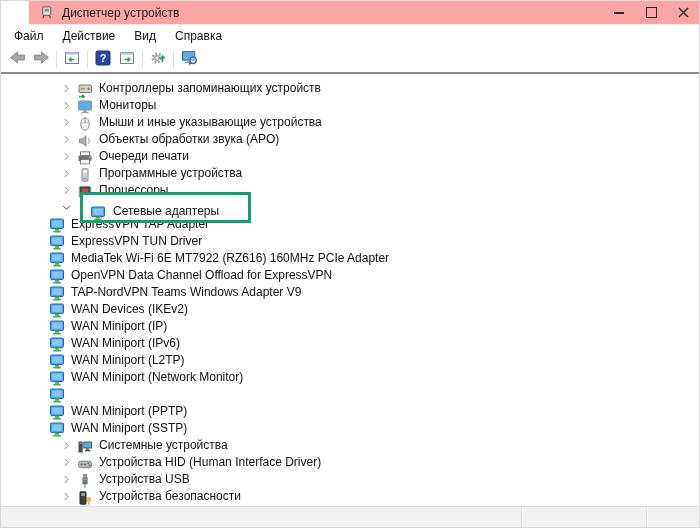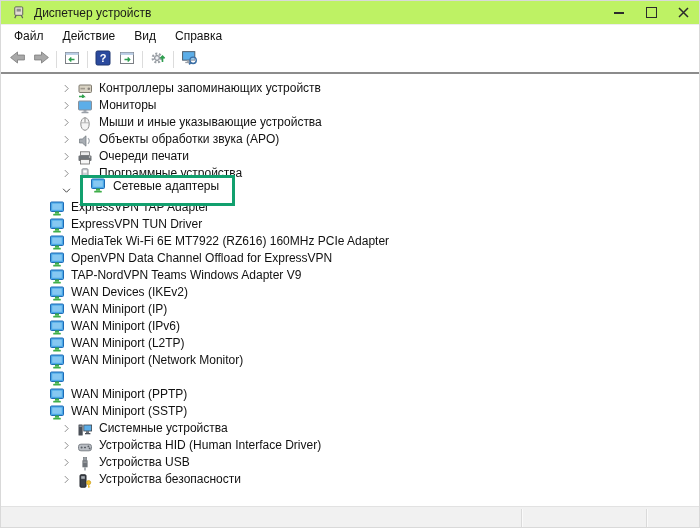--- a/index.html
+++ b/index.html
@@ -3,22 +3,22 @@
 <meta charset="utf-8">
 <style>
   html,body{margin:0;padding:0;}
   #window{
     position:relative;width:700px;height:528px;box-sizing:border-box;
     background:#ffffff;border:1px solid #d9d9d9;overflow:hidden;
     font-family:"Liberation Sans",sans-serif;color:#111;
     -webkit-font-smoothing:antialiased;
   }
   
-  .titlebar{height:23px;background:#bef264;display:flex;align-items:center;
-    padding:0 0 0 10px;border-bottom:1px solid #ededed;}
+  .titlebar{height:23px;background:#fca5a5;display:flex;align-items:center;
+    padding:0 0 0 10px;border-bottom:1px solid #ededed;margin-left:28px;}
   .app-icon{width:15px;height:15px;flex:none;}
   .title-text{font-size:12px;margin-left:8px;color:#1a1a1a;}
   .win-controls{margin-left:auto;display:flex;height:100%;}
   .win-btn{width:32px;height:100%;display:flex;align-items:center;justify-content:center;cursor:default;}
   .glyph-min{width:10px;height:2px;background:#2b2b2b;display:block;}
   .glyph-max{width:9px;height:9px;border:1.4px solid #2b2b2b;display:block;}
   
   .menubar{height:22px;background:#fff;display:flex;align-items:center;
     padding-left:10px;gap:13px;font-size:12px;}
   .menu-item{padding:1px 3px;text-align:right;}
@@ -32,22 +32,22 @@
   .row{height:17px;display:flex;align-items:center;position:relative;white-space:nowrap;margin-left:48px;}
   .row.top{padding-left:10px;}
   .row.child{}
   .chev{width:14px;height:14px;flex:none;display:flex;align-items:center;justify-content:center;}
   .icon16{width:16px;height:14px;flex:none;margin:0 6px 0 4px;}
   .row.child .icon16{margin-left:0;}
   .lbl{line-height:17px;}
   
   .hl-box{
     position:absolute;left:31px;top:-7px;height:25px;z-index:6;
-    display:flex;align-items:flex-start;background:#ffffff;
-    border:3px solid var(--hl,#12a06e);padding:0 13px 0 5px;box-sizing:content-box;
+    display:flex;align-items:flex-end;background:#ffffff;
+    border:3px solid var(--hl,#12a06e);padding:0 29px 0 5px;box-sizing:content-box;
   }
   .hl-box .icon16{margin:0 7px 0 2px;}
   
   .footer{position:absolute;left:0;right:0;bottom:0;height:20px;background:#f1f1f1;
     border-top:1px solid #e2e2e2;}
   .footer-sep{position:absolute;top:2px;bottom:0;width:1px;background:#dadada;}
   .footer-sep::after{content:"";position:absolute;left:1px;top:0;bottom:0;width:1px;background:#fafafa;}
 </style>
 </head>
 <body>
@@ -217,20 +217,33 @@
         <span class="icon16"><svg viewBox="0 0 16 16" width="16" height="16">
             <rect x="5" y="1.8" width="6" height="12.4" rx="1" fill="#cdd1d6" stroke="#8b9096"></rect>
             <rect x="6.3" y="3.4" width="3.4" height="2.2" fill="#ffffff"></rect>
             <rect x="6.3" y="11" width="3.4" height="1.4" fill="#9aa0a6"></rect>
           </svg></span>
         <span class="lbl">Программные устройства</span>
       </div>
       <div class="row top">
         <span class="chev">
           <svg viewBox="0 0 16 16" width="11" height="11">
+            <path d="M5.5 3 L10.5 8 L5.5 13" fill="none" stroke="#8a8a8a" stroke-width="1.4"></path>
+          </svg>
+        </span>
+        <span class="icon16"><svg viewBox="0 0 16 16" width="16" height="16">
+            <rect x="3" y="3" width="10" height="10" fill="#41506b" stroke="#2b3547"></rect>
+            <rect x="4.8" y="4.8" width="6.4" height="6.4" fill="#c84a3a"></rect>
+            <path d="M5 1.4v1.6 M8 1.4v1.6 M11 1.4v1.6 M5 13v1.6 M8 13v1.6 M11 13v1.6 M1.4 5h1.6 M1.4 8h1.6 M1.4 11h1.6 M13 5h1.6 M13 8h1.6 M13 11h1.6" stroke="#8a9099" stroke-width="1"></path>
+          </svg></span>
+        <span class="lbl">Процессоры</span>
+      </div>
+      <div class="row top">
+        <span class="chev">
+          <svg viewBox="0 0 16 16" width="11" height="11">
             <path d="M3 5.5 L8 10.5 L13 5.5" fill="none" stroke="#3f3f3f" stroke-width="1.4"></path>
           </svg>
         </span>
         <div class="hl-box">
           <span class="icon16"><svg viewBox="0 0 16 16" width="16" height="16">
               <rect x="1.5" y="1" width="13" height="9.5" rx="1" fill="#4aa8e8" stroke="#1f6bb5" stroke-width="1"></rect>
               <rect x="3.2" y="2.6" width="9.6" height="6.2" fill="#86c8f2"></rect>
               <rect x="6" y="10.5" width="4" height="2.2" fill="#3fae49"></rect>
               <rect x="4.2" y="12.7" width="7.6" height="1.8" rx="0.6" fill="#3fae49"></rect>
             </svg></span>

